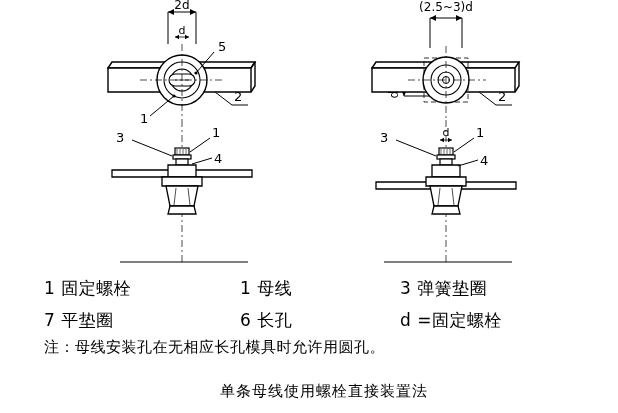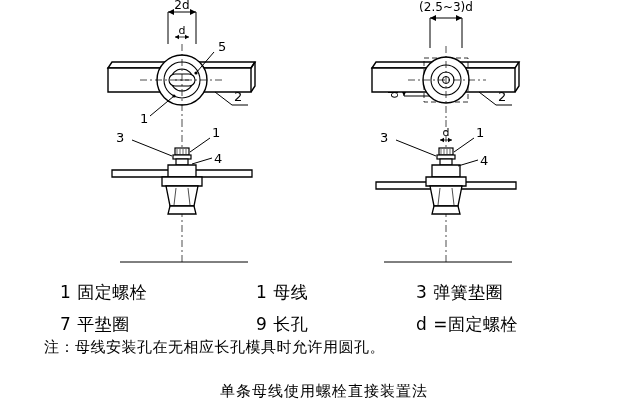--- a/index.html
+++ b/index.html
@@ -22,23 +22,23 @@
     height: 413px;
   }
   .legend {
     position: absolute;
     left: 0;
     top: 272px;
     width: 618px;
   }
   .legend-row {
     display: flex;
-    align-items: flex-end;
+    align-items: center;
     height: 32px;
-    padding-left: 60px;
+    padding-left: 44px;
     box-sizing: border-box;
   }
   .legend-cell {
     font-size: 17px;
     letter-spacing: 0.5px;
     white-space: nowrap;
   }
   .legend-cell.c1 { width: 196px; }
   .legend-cell.c2 { width: 160px; }
   .legend-cell.c3 { width: 200px; }
@@ -269,21 +269,21 @@
   </svg>
 
   <div class="legend">
     <div class="legend-row">
       <span class="legend-cell c1">1 固定螺栓</span>
       <span class="legend-cell c2">1 母线</span>
       <span class="legend-cell c3">3 弹簧垫圈</span>
     </div>
     <div class="legend-row">
       <span class="legend-cell c1">7 平垫圈</span>
-      <span class="legend-cell c2">9 长孔</span>
+      <span class="legend-cell c2">6 长孔</span>
       <span class="legend-cell c3">d =固定螺栓</span>
     </div>
   </div>
 
   <div class="note">注：母线安装孔在无相应长孔模具时允许用圆孔。</div>
 
   <div class="caption">
     <span>单条母线使用螺栓直接装置法</span>
   </div>
 

